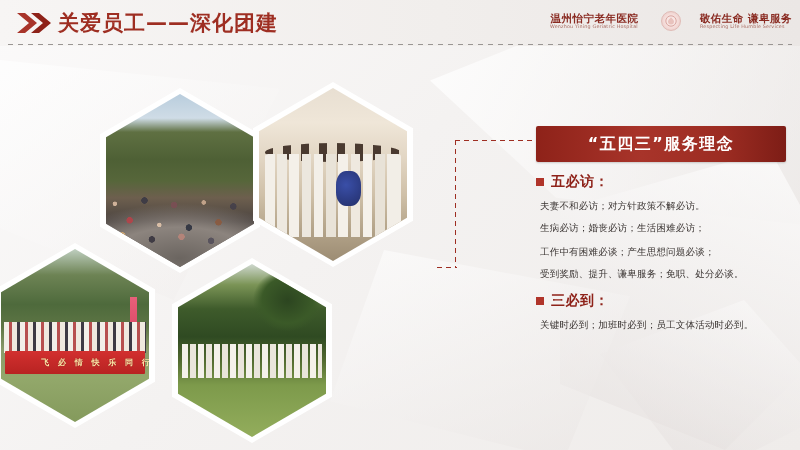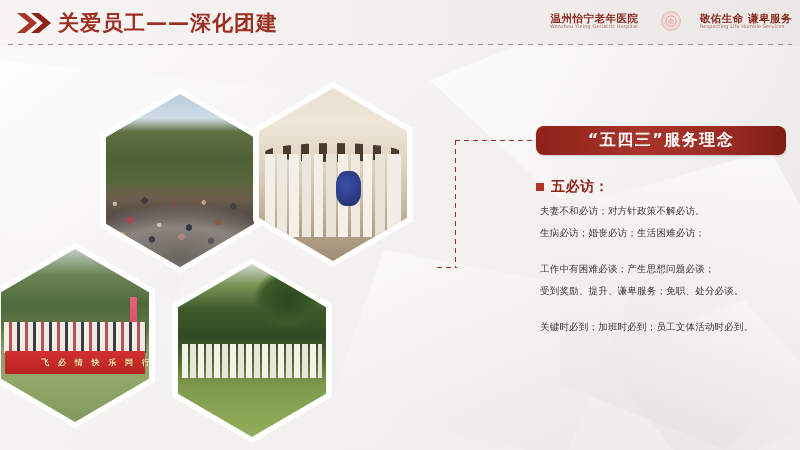--- a/index.html
+++ b/index.html
@@ -131,26 +131,26 @@
   #conn{position:absolute;left:455px;top:140px;width:95px;height:128px;}
   .cdash-h{position:absolute;height:1px;
     background:repeating-linear-gradient(90deg,#9e2e22 0 5px,transparent 5px 9px);}
   .cdash-v{position:absolute;width:1px;
     background:repeating-linear-gradient(180deg,#9e2e22 0 5px,transparent 5px 9px);}
   #conn-dot{position:absolute;left:90px;top:-3px;width:7px;height:7px;border-radius:50%;
     background:#8e2219;}
 
   
   #panel{position:absolute;left:536px;top:126px;width:250px;}
-  #banner{width:100%;height:29px;border-radius:8px;
+  #banner{width:100%;height:36px;border-radius:2px;
     background:linear-gradient(90deg,#8e2219 0%,#a8342a 42%,#9c2c22 75%,#7d1d16 100%);
     display:flex;align-items:center;justify-content:center;
     box-shadow:0 1px 2px rgba(0,0,0,.18);}
   #banner span{font-size:16px;font-weight:bold;color:#fff;letter-spacing:1.5px;white-space:nowrap;}
-  .sec{margin-top:23px;}
+  .sec{margin-top:11px;}
   .sec-head{display:flex;align-items:center;gap:7px;}
   .bullet{width:8px;height:8px;background:#b0342a;flex:0 0 auto;}
   .sec-title{font-size:14px;font-weight:bold;color:#8e2219;letter-spacing:.5px;white-space:nowrap;}
   .sec-line{font-size:9.5px;color:#3a3432;margin:9px 0 0 4px;letter-spacing:.2px;white-space:nowrap;}
 </style>
 </head>
 <body>
 
 <div id="slide">
 
@@ -245,17 +245,21 @@
       <div class="sec-line">夫妻不和必访；对方针政策不解必访。</div>
       <div class="sec-line">生病必访；婚丧必访；生活困难必访；</div>
     </div>
 
     <div class="sec">
       <div class="sec-line">工作中有困难必谈；产生思想问题必谈；</div>
       <div class="sec-line">受到奖励、提升、谦卑服务；免职、处分必谈。</div>
     </div>
 
     <div class="sec">
+      <div class="sec-head">
+        <div class="bullet"></div>
+        <div class="sec-title">三必到：</div>
+      </div>
       <div class="sec-line">关键时必到；加班时必到；员工文体活动时必到。</div>
     </div>
   </div>
 
 </div>
 
 </body></html>

